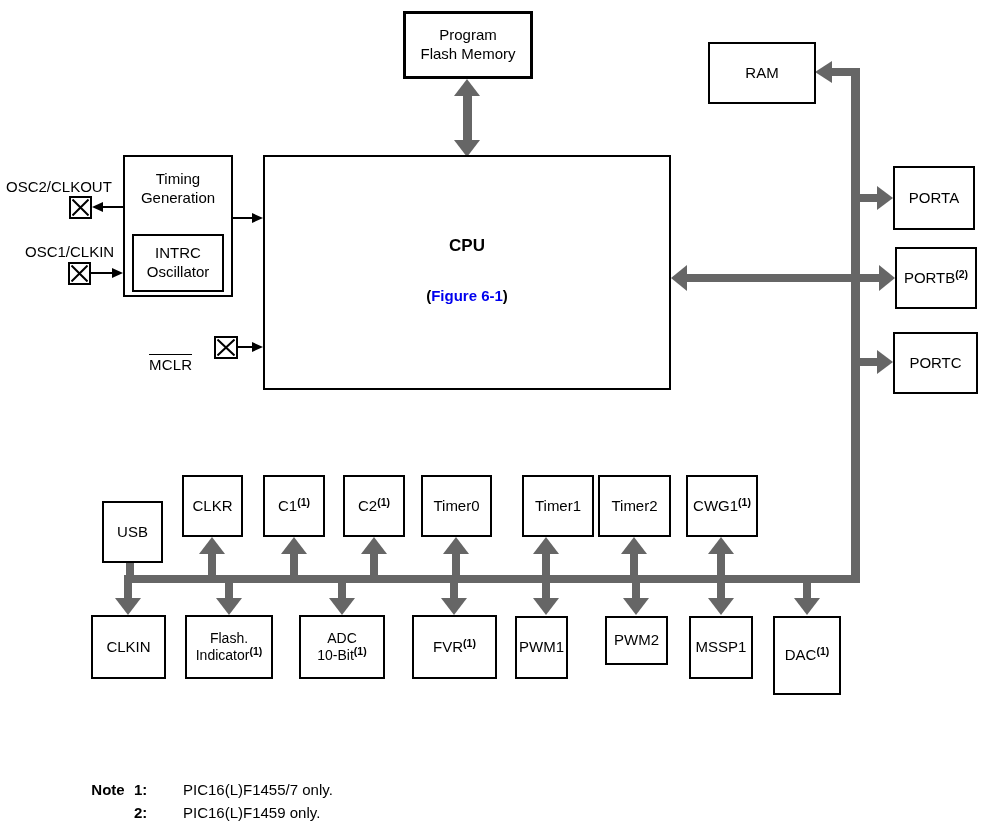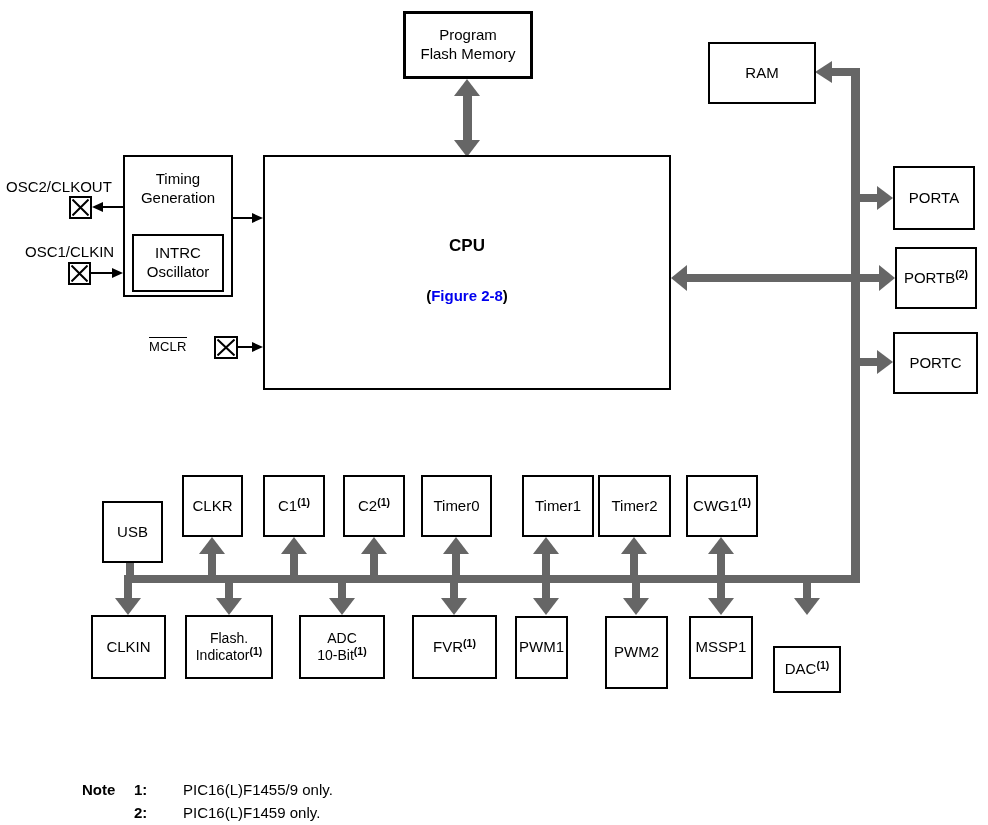--- a/index.html
+++ b/index.html
@@ -30,21 +30,21 @@
   .ah-left-k  { border-top:5px solid transparent; border-bottom:5px solid transparent; border-right:11px solid var(--ink); }
   .pin { position:absolute; box-sizing:border-box; border:2px solid var(--ink); background:#fff;
          display:flex; align-items:center; justify-content:center; }
   .lbl { position:absolute; font-size:15px; white-space:nowrap; }
   .overline-text { display:inline-block; border-top:1.5px solid var(--ink); padding-top:1px; }
   .cpu-title { position:absolute; left:0; right:0; top:78px; text-align:center; font-weight:bold; font-size:17px; }
   .cpu-fig { position:absolute; left:0; right:0; top:130px; text-align:center; font-weight:bold; font-size:15px; }
   .fig-link { color:var(--link); cursor:pointer; }
   .note { position:absolute; left:82px; top:778px; font-size:15px; }
   .note-row { display:flex; line-height:23px; }
-  .note-cap { font-weight:bold; width:52px; }
+  .note-cap { font-weight:bold; width:52px;text-align:center; }
   .note-num { font-weight:bold; width:49px; }
   .mono-tight { letter-spacing:0.2px; }
 </style>
 </head>
 <body>
 
 <div id="stage">
 
   <div class="bus" style="left:851px;top:68px;width:9px;height:515px"></div>
   <div class="bus" style="left:124px;top:575px;width:736px;height:8px"></div>
@@ -124,21 +124,21 @@
     <span class="ln">Timing</span>
     <span class="ln">Generation</span>
     <div class="box" style="left:7px;top:77px;width:92px;height:58px">
       <span class="ln">INTRC</span>
       <span class="ln">Oscillator</span>
     </div>
   </div>
 
   <div class="box" style="left:263px;top:155px;width:408px;height:235px">
     <div class="cpu-title">CPU</div>
-    <div class="cpu-fig"><span>(</span><span class="fig-link">Figure 2-8</span><span>)</span></div>
+    <div class="cpu-fig"><span>(</span><span class="fig-link">Figure 6-1</span><span>)</span></div>
   </div>
 
   <div class="box" style="left:893px;top:166px;width:82px;height:64px">
     <span class="ln"><span>PORTA</span><span class="sup"></span></span>
   </div>
   <div class="box" style="left:895px;top:247px;width:82px;height:62px">
     <span class="ln"><span>PORTB</span><span class="sup">(2)</span></span>
   </div>
   <div class="box" style="left:893px;top:332px;width:85px;height:62px">
     <span class="ln"><span>PORTC</span><span class="sup"></span></span>
@@ -179,56 +179,56 @@
   <div class="box" style="left:299px;top:615px;width:86px;height:64px;font-size:14px">
     <span class="ln"><span>ADC</span></span>
     <span class="ln"><span>10-Bit</span><span class="sup">(1)</span></span>
   </div>
   <div class="box" style="left:412px;top:615px;width:85px;height:64px">
     <span class="ln"><span>FVR</span><span class="sup">(1)</span></span>
   </div>
   <div class="box" style="left:515px;top:616px;width:53px;height:63px">
     <span class="ln"><span>PWM1</span></span>
   </div>
-  <div class="box" style="left:605px;top:616px;width:63px;height:73px">
+  <div class="box" style="left:605px;top:616px;width:63px;height:49px">
     <span class="ln"><span>PWM2</span></span>
   </div>
   <div class="box" style="left:689px;top:616px;width:64px;height:63px">
     <span class="ln"><span>MSSP1</span></span>
   </div>
-  <div class="box" style="left:773px;top:646px;width:68px;height:47px">
+  <div class="box" style="left:773px;top:616px;width:68px;height:79px">
     <span class="ln"><span>DAC</span><span class="sup">(1)</span></span>
   </div>
 
   <div class="lbl" style="left:6px;top:178px">OSC2/CLKOUT</div>
   <div class="pin" style="left:69px;top:196px;width:23px;height:23px">
     <svg width="17" height="17" viewBox="0 0 17 17">
         <path d="M0.5 0.5 L16.5 16.5 M16.5 0.5 L0.5 16.5" stroke="#000" stroke-width="2" fill="none"></path>
       </svg>
   </div>
 
   <div class="lbl" style="left:25px;top:243px">OSC1/CLKIN</div>
   <div class="pin" style="left:68px;top:262px;width:23px;height:23px">
     <svg width="17" height="17" viewBox="0 0 17 17">
         <path d="M0.5 0.5 L16.5 16.5 M16.5 0.5 L0.5 16.5" stroke="#000" stroke-width="2" fill="none"></path>
       </svg>
   </div>
 
-  <div class="lbl" style="left:149px;top:337px;font-size:13px"><span class="overline-text mono-tight">MCLR</span></div>
+  <div class="lbl" style="left:149px;top:354px;font-size:15px"><span class="overline-text mono-tight">MCLR</span></div>
   <div class="pin" style="left:214px;top:336px;width:24px;height:23px">
     <svg width="18" height="17" viewBox="0 0 18 17">
         <path d="M0.5 0.5 L17.5 16.5 M17.5 0.5 L0.5 16.5" stroke="#000" stroke-width="2" fill="none"></path>
       </svg>
   </div>
 
   <div class="note">
     <div class="note-row">
       <span class="note-cap">Note</span>
       <span class="note-num">1:</span>
-      <span>PIC16(L)F1455/9 only.</span>
+      <span>PIC16(L)F1455/7 only.</span>
     </div>
     <div class="note-row">
       <span class="note-cap"></span>
       <span class="note-num">2:</span>
       <span>PIC16(L)F1459 only.</span>
     </div>
   </div>
 
 </div>
 

